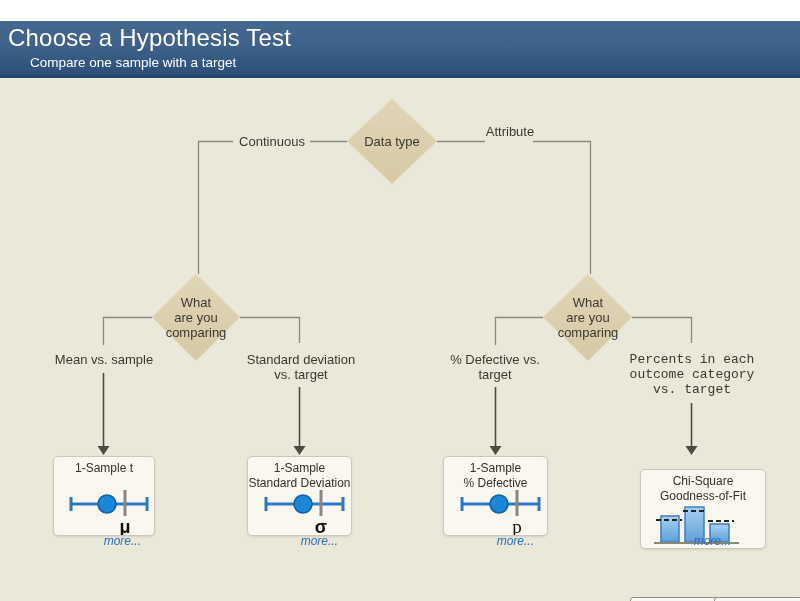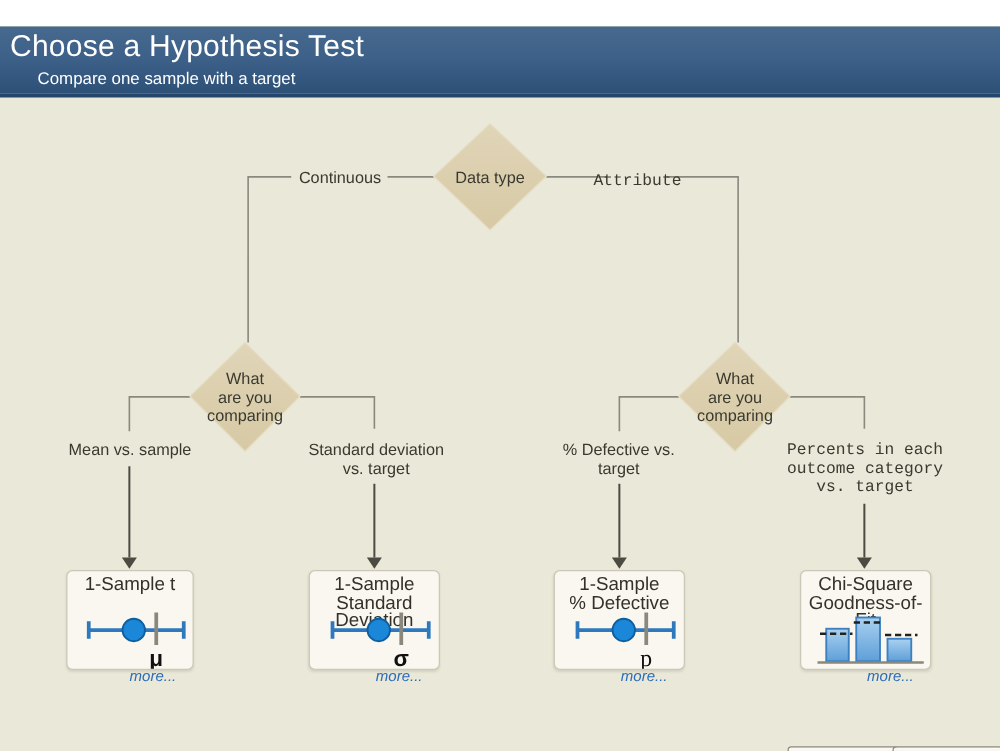--- a/index.html
+++ b/index.html
@@ -35,21 +35,21 @@
   }
   
   .card {
     position: absolute; z-index: 2; height: 80px;
     background: #f9f7f0; border: 1px solid #ccc8b7; border-radius: 5px;
     box-shadow: 0 1px 2px rgba(90,85,60,0.15);
     cursor: pointer;
   }
   .card .card-title {
     position: absolute; left: 0; top: 4px; width: 100%;
-    text-align: center; font-size: 15px; line-height: 14.5px;
+    text-align: center; font-size: 12px; line-height: 14.5px;
     color: #32312a; white-space: pre-line;
   }
   .card svg.card-icon { position: absolute; left: 0; top: 28px; }
   .more-link {
     position: absolute; z-index: 2; text-align: right;
     font-size: 12px; font-style: italic; color: #2b6cb8;
     cursor: pointer;
   }
   .serif-symbol { font-family: "Liberation Serif", serif; }
   
@@ -114,21 +114,21 @@
 
   <div class="node-label" style="left:342px; top:113px; width:100px;">Data type</div>
   <div class="node-label" style="left:146px; top:274px; width:100px;">What
 are you
 comparing</div>
   <div class="node-label" style="left:538px; top:274px; width:100px;">What
 are you
 comparing</div>
 
   <div class="branch-label" style="left:222px; top:113px; width:100px;">Continuous</div>
-  <div class="branch-label" style="left:460px; top:116px; width:100px;font-family:Liberation Mono, monospace;">Attribute</div>
+  <div class="branch-label" style="left:460px; top:103px; width:100px;">Attribute</div>
   <div class="branch-label" style="left:44px; top:331px; width:120px;">Mean vs. sample</div>
   <div class="branch-label" style="left:241px; top:331px; width:120px;">Standard deviation
 vs. target</div>
   <div class="branch-label" style="left:435px; top:331px; width:120px;">% Defective vs.
 target</div>
   <div class="branch-label" style="left:627px; top:331px; width:130px;font-family:Liberation Mono, monospace;">Percents in each
 outcome category
 vs. target</div>
 
   <div class="card" style="left:53px; top:435px; width:102px;">
@@ -165,21 +165,21 @@
       <line x1="18" y1="19" x2="95" y2="19" stroke="#2e79bd" stroke-width="3"></line>
       <line x1="18" y1="12" x2="18" y2="26" stroke="#2e79bd" stroke-width="3"></line>
       <line x1="95" y1="12" x2="95" y2="26" stroke="#2e79bd" stroke-width="3"></line>
       <line x1="73" y1="5" x2="73" y2="31" stroke="#8a887c" stroke-width="3"></line>
       <circle cx="55" cy="19" r="9" fill="#1b87d8" stroke="#0f5f9e" stroke-width="1.5"></circle>
       <text x="73" y="48" text-anchor="middle" font-size="19" fill="#111" class="serif-symbol" font-family="Liberation Serif, serif">p</text>
     </svg>
   </div>
   <div class="more-link" style="left:443px; top:513px; width:91px;">more...</div>
 
-  <div class="card" style="left:640px; top:435px; width:105px;">
+  <div class="card" style="left:640px; top:448px; width:126px;">
     <div class="card-title">Chi-Square
 Goodness-of-Fit</div>
     <svg class="card-icon" width="105" height="50" viewBox="0 0 105 50">
       <rect x="20" y="18" width="18" height="26" fill="url(#barGrad)" stroke="#3e7fc1" stroke-width="1.5"></rect>
       <rect x="44" y="9" width="19" height="35" fill="url(#barGrad)" stroke="#3e7fc1" stroke-width="1.5"></rect>
       <rect x="69" y="26" width="19" height="18" fill="url(#barGrad)" stroke="#3e7fc1" stroke-width="1.5"></rect>
       <line x1="15" y1="22" x2="41" y2="22" stroke="#22221e" stroke-width="2" stroke-dasharray="5 3"></line>
       <line x1="42" y1="13" x2="66" y2="13" stroke="#22221e" stroke-width="2" stroke-dasharray="5 3"></line>
       <line x1="67" y1="23" x2="93" y2="23" stroke="#22221e" stroke-width="2" stroke-dasharray="5 3"></line>
       <line x1="13" y1="45" x2="98" y2="45" stroke="#8a8878" stroke-width="2"></line>

